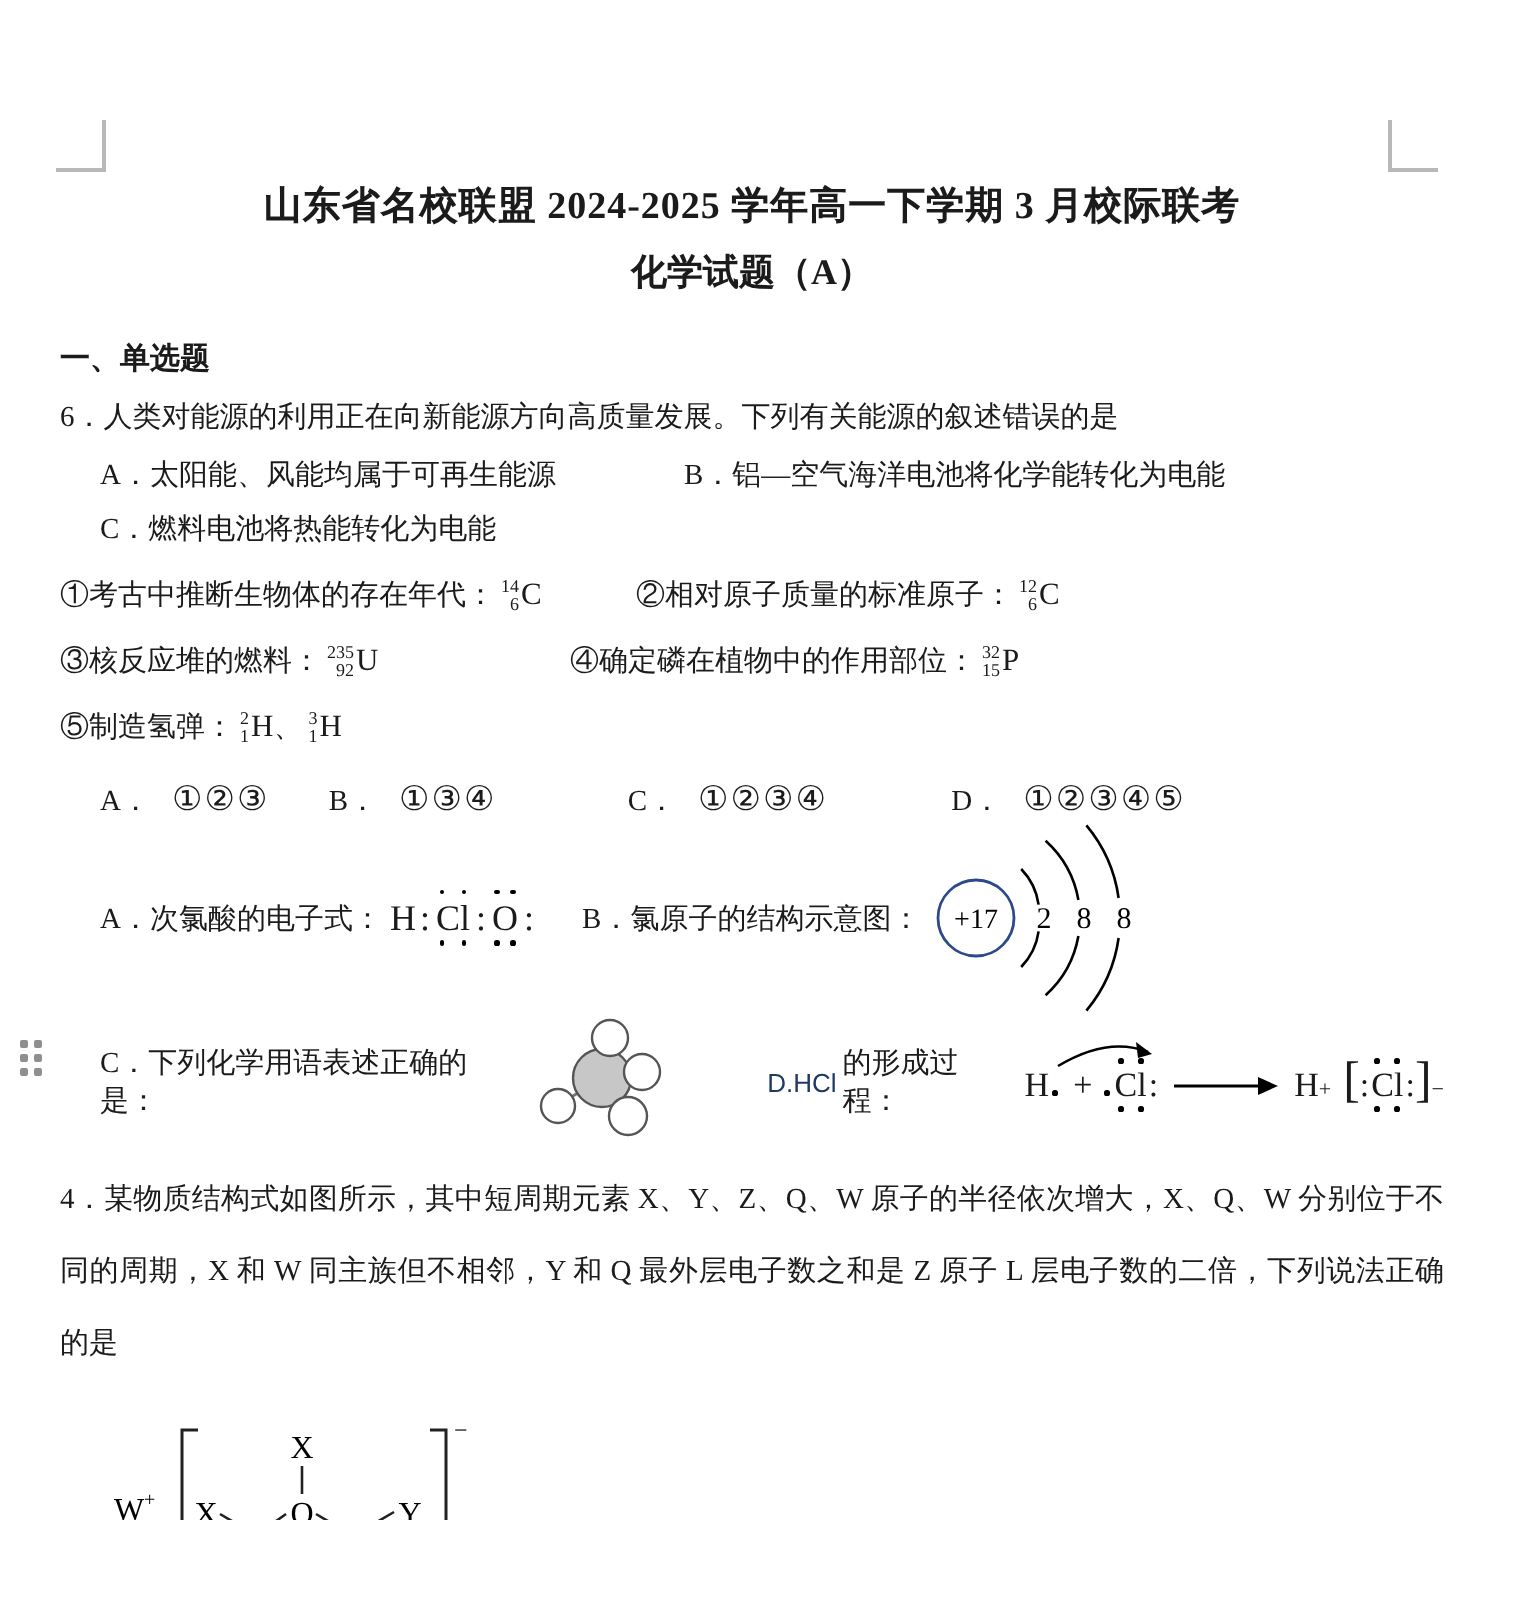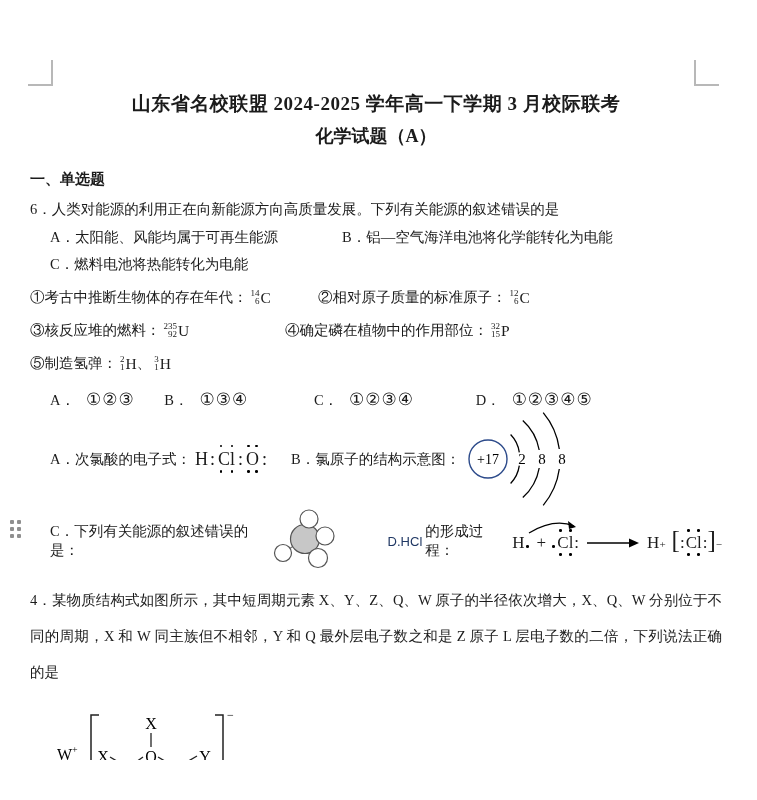--- a/index.html
+++ b/index.html
@@ -17,21 +17,21 @@
   .subtitle{font-size:18px;font-weight:700;text-align:center;margin-top:8px;}
   .section{font-size:15px;font-weight:700;margin-top:22px;}
   .stem{font-size:14.5px;line-height:22px;margin:9px 0 0 0;text-align:justify;}
   .optrow{display:flex;margin:8px 0 0 20px;font-size:14.5px;align-items:baseline;}
   .c292{width:292px;flex:none;}
   .c262{width:262px;flex:none;}
   .itemrow{display:flex;margin:14px 0 0 0;font-size:14.5px;align-items:center;}
   .c288{width:288px;flex:none;display:inline-flex;align-items:center;}
   .c255{width:255px;flex:none;display:inline-flex;align-items:center;}
   .icell{display:inline-flex;align-items:center;}
-  .nuclide{display:inline-flex;margin-left:3px;font-family:"Liberation Serif","DejaVu Serif",serif;}
+  .nuclide{display:inline-flex;align-items:center;margin-left:3px;font-family:"Liberation Serif","DejaVu Serif",serif;}
   .nuclide .nums{display:inline-flex;flex-direction:column;align-items:flex-end;font-size:9px;line-height:8.5px;margin-right:1px;}
   .nuclide .sym{font-size:15.5px;}
   .q2opts{margin:16px 0 0 20px;font-size:14.5px;}
   .q2opts .opt{display:inline-flex;align-items:baseline;}
   .circ{font-family:Liberation Serif, serif;font-size:17px;letter-spacing:1px;margin-left:11px;}
   .mA{margin-right:26px;}.mB{margin-right:62px;}.mC{margin-right:58px;}
   
   .q3ab{display:flex;align-items:center;margin:0 0 0 20px;height:98px;font-size:14.5px;}
   .q3cd{display:flex;align-items:center;margin:0 0 0 20px;height:66px;font-size:14.5px;}
   .ef{display:inline-flex;align-items:baseline;font-size:18px;margin-left:4px;}
@@ -192,21 +192,21 @@
       <path d="M 73.2 58.0 A 52 52 0 0 1 56.8 87.6" fill="none" stroke="#000" stroke-width="1.3"></path>
       <path d="M 77.2 2.7 A 72 72 0 0 1 93.3 39.0" fill="none" stroke="#000" stroke-width="1.3"></path>
       <path d="M 93.3 59.0 A 72 72 0 0 1 77.2 95.3" fill="none" stroke="#000" stroke-width="1.3"></path>
       <text x="56" y="54" text-anchor="middle" font-size="15">2</text>
       <text x="76" y="54" text-anchor="middle" font-size="15">8</text>
       <text x="96" y="54" text-anchor="middle" font-size="15">8</text>
     </svg>
   </div>
 
   <div class="q3cd">
-    <span>C．下列有关能源的叙述错误的是：</span>
+    <span>C．下列化学用语表述正确的是：</span>
     <svg width="68" height="64" viewBox="0 0 68 64" style="margin-left:4px;flex:none;">
       <line x1="34" y1="30" x2="38" y2="11" stroke="#777" stroke-width="2.6"></line>
       <line x1="34" y1="30" x2="53" y2="27" stroke="#777" stroke-width="2"></line>
       <line x1="34" y1="30" x2="47" y2="48" stroke="#777" stroke-width="2"></line>
       <line x1="34" y1="30" x2="13" y2="43" stroke="#777" stroke-width="1.4"></line>
       <circle cx="34" cy="30" r="14.5" fill="#c7c7c7" stroke="#555" stroke-width="1.2"></circle>
       <circle cx="38" cy="10" r="9" fill="#fff" stroke="#555" stroke-width="1.2"></circle>
       <circle cx="54" cy="27" r="9" fill="#fff" stroke="#555" stroke-width="1.2"></circle>
       <circle cx="47" cy="49" r="9.5" fill="#fff" stroke="#555" stroke-width="1.2"></circle>
       <circle cx="12" cy="44" r="8.5" fill="#fff" stroke="#555" stroke-width="1.2"></circle>

